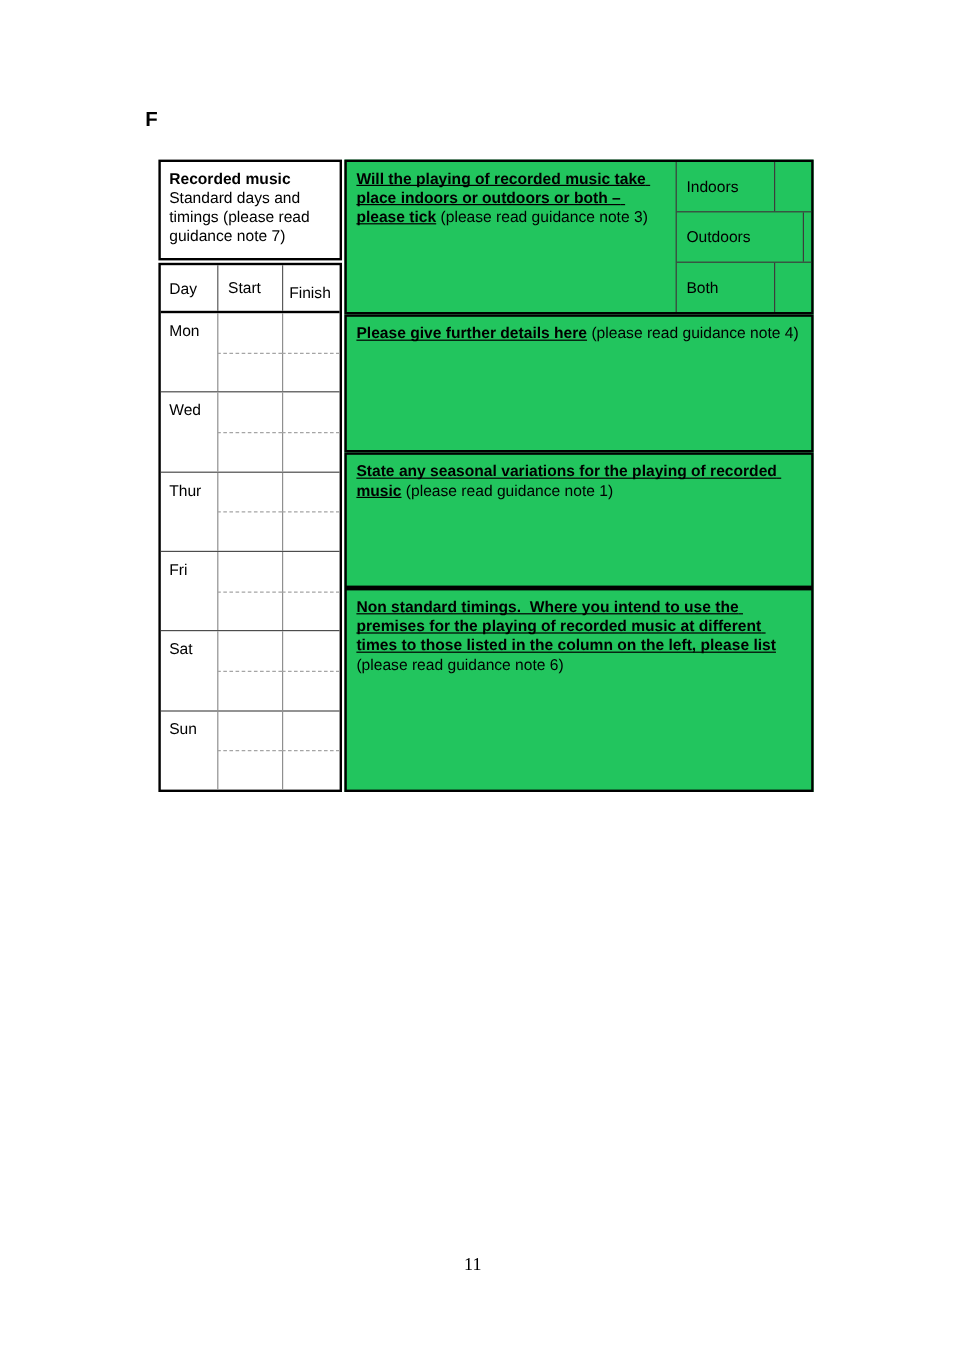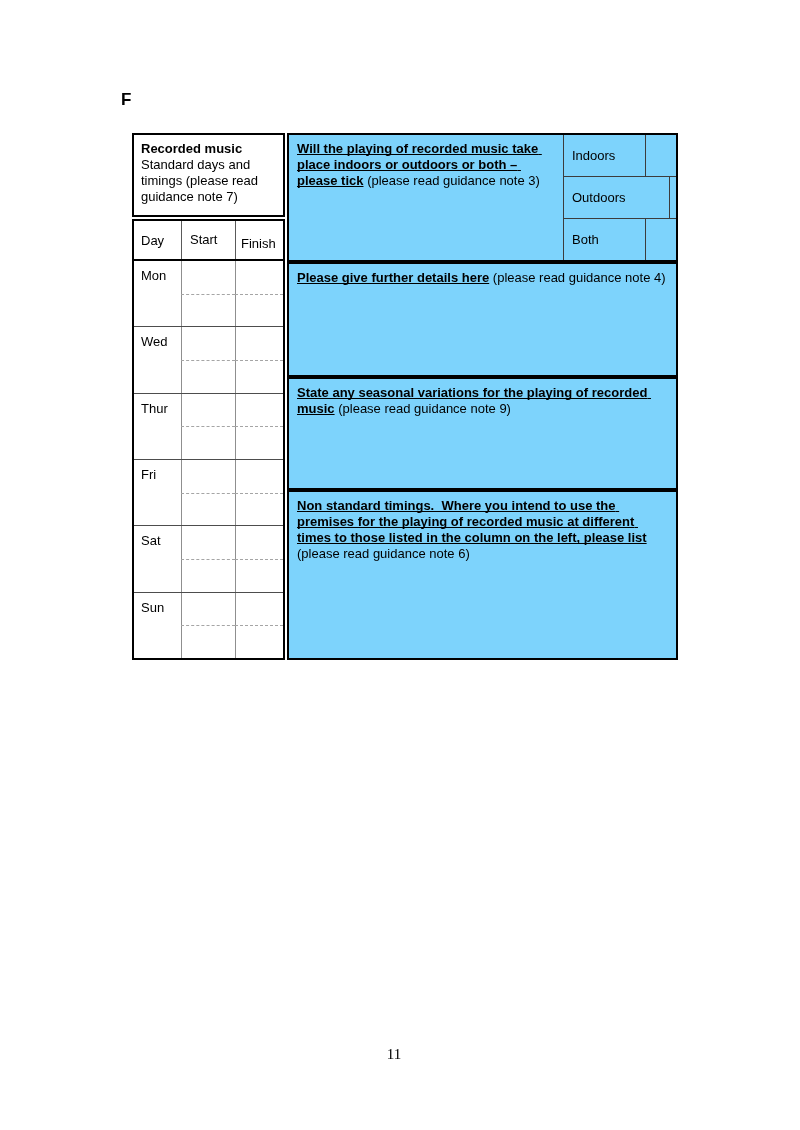--- a/index.html
+++ b/index.html
@@ -45,21 +45,21 @@
   .dc-label { width:47px; padding:7px 0 0 7px; }
   .dc-start { width:54px; border-left:1px solid #8f8f8f; position:relative; }
   .dc-finish{ flex:1;     border-left:1px solid #8f8f8f; position:relative; }
   .dc-start::after, .dc-finish::after {
     content:""; position:absolute; left:-1px; right:0; top:50%;
     border-top:1px dashed #a5a5a5;
   }
 
   
   .right-col { flex:1; display:flex; flex-direction:column; }
-  .rbox { border:2px solid #000; background:#7dd3fc; }
+  .rbox { border:2px solid #000; background:#22c55e; }
   .box1 { height:129px; display:flex; }
   .box2 { height:115px; }
   .box3 { height:113px; }
   .box4 { flex:1; }
   .box2, .box3, .box4 { padding:6px 8px 0 8px; display:flex; flex-direction:column; }
 
   .box1-text { flex:1; padding:6px 6px 0 8px; }
 
   .opts { width:113px; border-left:1px solid #3c3c3c; display:flex; flex-direction:column; }
   .opt-row { flex:1; display:flex; }
@@ -162,21 +162,21 @@
         <div>
           <span class="bu">Please give further details here</span>
           <span>(please read guidance note 4)</span>
         </div>
         <div class="write-area"></div>
       </div>
 
       <div class="rbox box3">
         <div>
           <span class="bu">State any seasonal variations for the playing of recorded music</span>
-          <span>(please read guidance note 9)</span>
+          <span>(please read guidance note 1)</span>
         </div>
         <div class="write-area"></div>
       </div>
 
       <div class="rbox box4">
         <div>
           <span class="bu">Non standard timings.  Where you intend to use the premises for the playing of recorded music at different times to those listed in the column on the left, please list</span>
           <span>(please read guidance note 6)</span>
         </div>
         <div class="write-area"></div>

